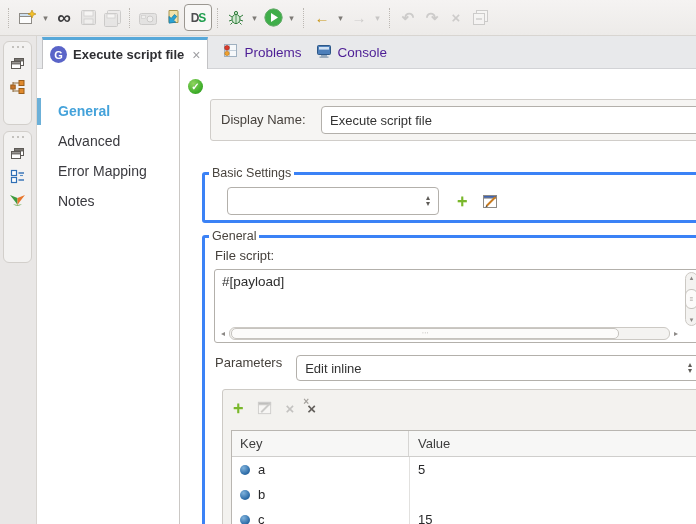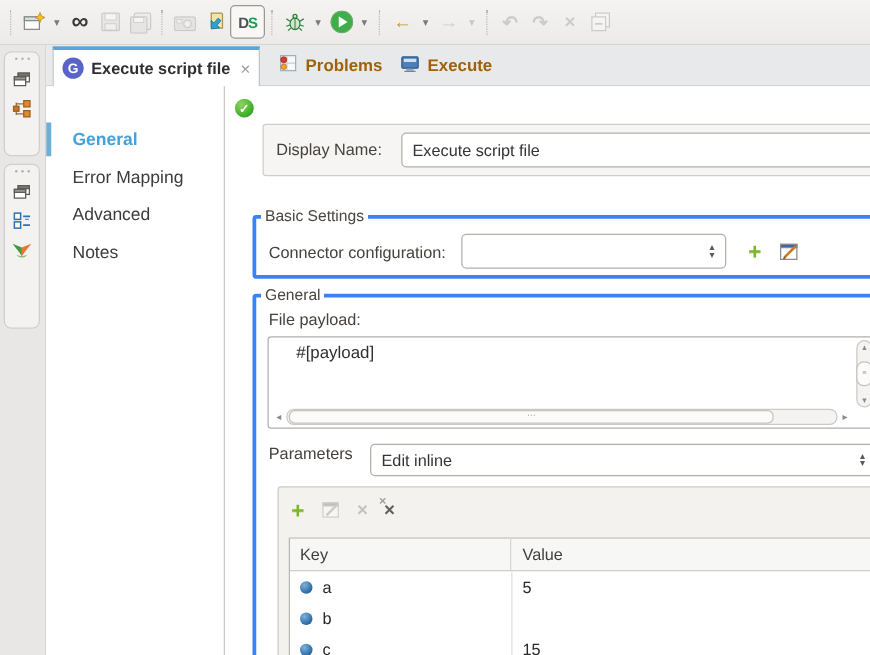--- a/index.html
+++ b/index.html
@@ -30,21 +30,21 @@
   .dots i{width:2px;height:2px;background:#b3b0ab;border-radius:50%;}
   .trayicon{display:flex;justify-content:center;margin-top:9px;cursor:default;}
   
   .tabbar{position:absolute;left:37px;top:36px;width:659px;height:33px;background:#e8e9eb;
           border-bottom:1px solid #d2d3d6;box-sizing:border-box;display:flex;align-items:center;}
   .tab-active{margin-left:5px;height:32px;background:#fff;border:1px solid #c3c3c5;border-bottom:none;
               border-top:3px solid #57a8d9;box-sizing:border-box;display:flex;align-items:center;
               gap:6px;padding:0 7px;position:relative;top:1px;}
   .tab-active .lbl{font-size:13px;color:#2e2e32;font-weight:bold;white-space:nowrap;}
   .tab-close{font-size:14px;color:#9d9da1;margin-left:2px;line-height:1;}
-  .tab{display:flex;align-items:center;gap:6px;margin-left:14px;font-size:13.5px;color:#a16207;white-space:nowrap;font-weight:bold;}
+  .tab{display:flex;align-items:center;gap:6px;margin-left:14px;font-size:13.5px;color:#4c1d95;white-space:nowrap;}
   .cicon{width:17px;height:17px;border-radius:50%;background:#5a64c8;color:#fff;font-size:11px;
          font-weight:bold;display:flex;align-items:center;justify-content:center;}
   
   .navpanel{position:absolute;left:37px;top:69px;width:143px;height:455px;background:#fff;
             border-right:1px solid #cbc8c5;box-sizing:border-box;}
   .selbar{position:absolute;left:0;top:29px;width:4px;height:27px;background:#6cb0d8;}
   .navlist{position:absolute;left:0;top:27px;width:100%;}
   .nav-item{height:30px;line-height:30px;padding-left:21px;font-size:14px;color:#3a3a3f;cursor:default;}
   .nav-item.active{color:#44a2da;font-weight:bold;}
   
@@ -69,21 +69,21 @@
          display:flex;align-items:center;font-size:13px;color:#333;padding:0 8px;position:relative;}
   .spin{margin-left:auto;display:flex;flex-direction:column;line-height:6px;font-size:8px;color:#5e5b57;
         padding-left:6px;}
   .combo-conn{width:212px;margin-left:12px;}
   .miniplus{font-size:18px;font-weight:900;color:#79b72c;text-shadow:0 1px 0 #d7e9b5;margin-left:18px;line-height:1;}
   .editicon{margin-left:14px;display:flex;}
   .fs-general{left:6px;top:144px;width:504px;height:372px;}
   .fc-label{position:absolute;left:10px;top:5px;}
   .txtw{position:absolute;left:9px;top:26px;width:487px;height:74px;background:#fff;
         border:1px solid #b3b0ab;border-radius:3px;box-sizing:border-box;}
-  .txtw .code{position:absolute;left:22px;top:4px;font-size:13.5px;color:#2f2f2f;}
+  .txtw .code{position:absolute;left:7px;top:4px;font-size:13.5px;color:#2f2f2f;}
   .vbar{position:absolute;top:2px;right:2px;width:13px;height:54px;border:1px solid #ccc9c4;
         border-radius:7px;background:#f4f3f1;box-sizing:border-box;display:flex;flex-direction:column;
         align-items:center;justify-content:space-between;font-size:7px;color:#8b8885;padding:1px 0;}
   .vthumb{width:11px;height:18px;border:1px solid #c6c3be;border-radius:6px;background:#fcfbfa;
           font-size:6px;color:#a09d99;display:flex;align-items:center;justify-content:center;}
   .hbar{position:absolute;left:2px;bottom:2px;right:18px;height:13px;display:flex;align-items:center;
         font-size:8px;color:#8b8885;}
   .harrow{width:12px;text-align:center;}
   .htrack{flex:1;height:11px;border:1px solid #ccc9c4;border-radius:6px;background:#f4f3f1;position:relative;}
   .hthumb{position:absolute;left:1px;top:0;width:88%;height:9px;border:1px solid #c6c3be;border-radius:5px;
@@ -279,49 +279,48 @@
     </div>
     <div class="tab">
       <span>
         <svg width="16" height="14" viewBox="0 0 16 14">
             <rect x="1.5" y="1.5" width="13" height="9" rx="1" fill="#4d7fba" stroke="#2d5787"></rect>
             <rect x="3" y="3" width="10" height="2.6" fill="#cfe0f2"></rect>
             <rect x="5" y="11" width="6" height="1.6" fill="#8fa6bd"></rect>
             <rect x="3.5" y="12.6" width="9" height="1" fill="#6c86a0"></rect>
           </svg>
       </span>
-      <span>Execute</span>
+      <span>Console</span>
     </div>
   </div>
 
   <div class="navpanel">
     <div class="selbar"></div>
     <div class="navlist">
       <div class="nav-item active">General</div>
+      <div class="nav-item">Advanced</div>
       <div class="nav-item">Error Mapping</div>
-      <div class="nav-item">Advanced</div>
       <div class="nav-item">Notes</div>
     </div>
   </div>
 
   <div class="props">
 
     <div class="status">
       <span class="okicon">✓</span>
     </div>
 
     <div class="dbox">
       <span class="flabel">Display Name:</span>
       <input class="tinput" type="text" value="Execute script file" style="">
     </div>
 
     <fieldset class="fs-basic">
       <legend>Basic Settings</legend>
       <div class="basic-row">
-        <span class="flabel">Connector configuration:</span>
         <div class="combo combo-conn">
           <span class="spin">
               <span>▴</span>
               <span>▾</span>
             </span>
         </div>
         <span class="miniplus">+</span>
         <span class="editicon">
           <svg width="17" height="17" viewBox="0 0 17 17">
               <rect x="1.5" y="2.5" width="13" height="12" fill="#fff" stroke="#8e8b86"></rect>
@@ -329,21 +328,21 @@
               <line x1="4.5" y1="13" x2="13.5" y2="4" stroke="#c87b20" stroke-width="2"></line>
               <polygon points="3.4,14.4 5.6,13.6 4.2,12.2" fill="#4a4a4a"></polygon>
             </svg>
         </span>
       </div>
     </fieldset>
 
     <fieldset class="fs-general">
       <legend>General</legend>
 
-      <span class="flabel fc-label">File payload:</span>
+      <span class="flabel fc-label">File script:</span>
 
       <div class="txtw">
         <span class="code">#[payload]</span>
         <div class="vbar">
           <span>▴</span>
           <span class="vthumb">≡</span>
           <span>▾</span>
         </div>
         <div class="hbar">
           <span class="harrow">◂</span>

